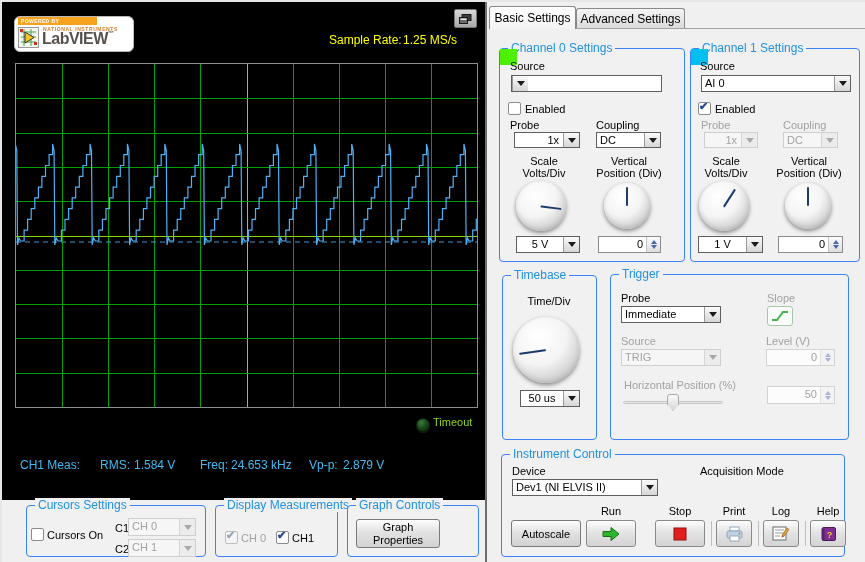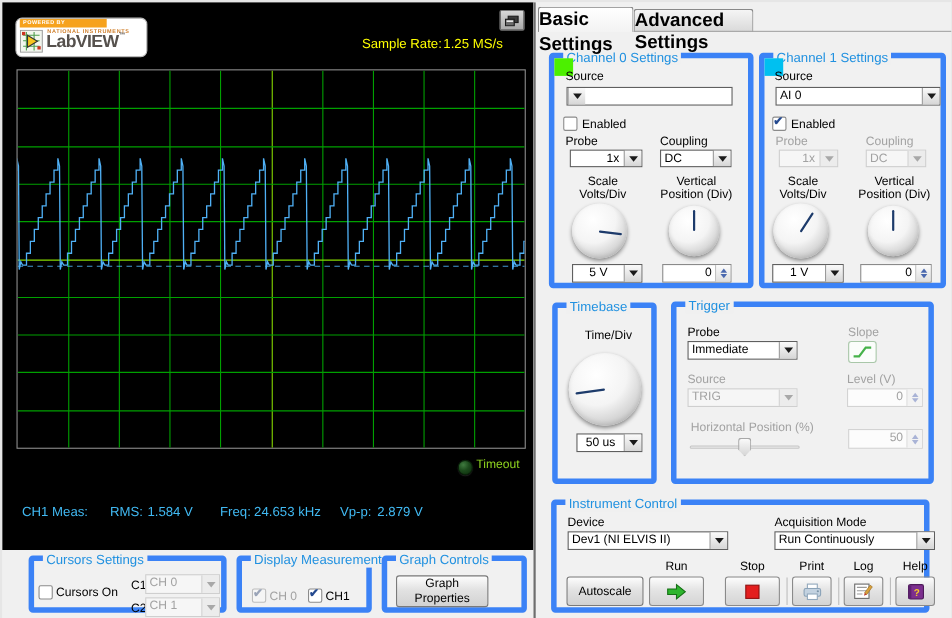--- a/index.html
+++ b/index.html
@@ -29,21 +29,21 @@
   .scope svg{display:block;}
 
   .led{position:absolute;left:414px;top:416px;width:12px;height:12px;border-radius:50%;
        background:radial-gradient(circle at 35% 30%, #3f7a3f 0%, #1c4a1c 45%, #0a2a0a 100%);
        border:1px solid #0a200a;box-shadow:0 1px 1px rgba(255,255,255,0.12);}
   .timeout-lbl{position:absolute;left:431px;top:414px;color:#8fd41f;font-size:11px;}
 
   .meas{position:absolute;top:456px;font-size:12px;color:#41b9f2;white-space:nowrap;}
 
   
-  .grp{position:absolute;border:5px solid #3b82f6;border-radius:4px;background:#f1f1f1;box-sizing:border-box;}
+  .grp{position:absolute;border:1px solid #3b82f6;border-radius:4px;background:#f1f1f1;box-sizing:border-box;}
   .grp .ttl{position:absolute;top:-8px;left:8px;padding:0 3px;background:#f0f0f0;color:#2191e0;font-size:12px;white-space:nowrap;}
 
   .lbl{position:absolute;font-size:11px;color:#000;white-space:nowrap;}
   .lbl.dis{color:#a2a2a2;}
   .lbl.ctr{text-align:center;}
 
   
   .dd{position:absolute;display:flex;align-items:stretch;background:#fff;border:1px solid #5f5f5f;box-sizing:border-box;font-size:11px;}
   .dd .txt{flex:1;padding:1px 3px 0 3px;overflow:hidden;white-space:nowrap;}
   .dd .txt.r{text-align:right;padding-right:4px;}
@@ -72,21 +72,21 @@
   .cb.dis.on::after{color:#9aa4b8;}
 
   
   .knob{position:absolute;border-radius:50%;
         background:radial-gradient(circle at 38% 30%, #ffffff 0%, #f4f4f4 45%, #d2d2d2 72%, #adadad 100%);
         box-shadow:0 2px 4px rgba(0,0,0,0.45), inset 0 -2px 4px rgba(0,0,0,0.10);}
   .knob .ptr{position:absolute;left:50%;top:9%;width:2px;height:41%;margin-left:-1px;background:#1d3b6b;transform-origin:50% 100%;border-radius:1px;}
 
   
   .tabstrip-line{position:absolute;background:#a3a3a3;height:1px;}
-  .tab{position:absolute;box-sizing:border-box;font-size:17px;border:1px solid #898989;border-bottom:none;border-radius:3px 3px 0 0;font-weight:bold;}
+  .tab{position:absolute;box-sizing:border-box;font-size:12px;text-align:center;border:1px solid #898989;border-bottom:none;border-radius:3px 3px 0 0;}
   .tab.active{background:linear-gradient(#ffffff,#f3f3f3);z-index:2;}
   .tab.idle{background:linear-gradient(#f5f5f5,#d9d9d9);}
 
   
   .pushbtn{position:absolute;box-sizing:border-box;background:linear-gradient(#fdfdfd,#e2e2e2 45%,#d2d2d2);border:1px solid #7a7a7a;border-radius:3px;font-size:11px;color:#000;display:flex;align-items:center;justify-content:center;text-align:center;}
   .iconbtn{position:absolute;box-sizing:border-box;background:linear-gradient(#fdfdfd,#e4e4e4 45%,#d4d4d4);border:1px solid #8a8a8a;border-radius:3px;display:flex;align-items:center;justify-content:center;}
   .vsep{position:absolute;width:1px;background:#bdbdbd;}
 
   .slope-btn{position:absolute;box-sizing:border-box;background:#fbfdfb;border:1px solid #a9c7a9;border-radius:3px;display:flex;align-items:center;justify-content:center;}
 
@@ -391,26 +391,20 @@
 
       <span class="lbl" style="left:10px;top:10px">Device</span>
       <div class="dd" style="left:10px;top:24px;width:146px;height:17px">
         <span class="txt">Dev1 (NI ELVIS II)</span>
           <span class="btn">
             <i></i>
           </span>
       </div>
 
       <span class="lbl" style="left:198px;top:10px">Acquisition Mode</span>
-      <div class="dd" style="left:198px;top:24px;width:146px;height:17px">
-        <span class="txt">Run Continuously</span>
-          <span class="btn">
-            <i></i>
-          </span>
-      </div>
 
       <span class="lbl ctr" style="left:84px;top:50px;width:50px">Run</span>
       <span class="lbl ctr" style="left:153px;top:50px;width:50px">Stop</span>
       <span class="lbl ctr" style="left:214px;top:50px;width:36px">Print</span>
       <span class="lbl ctr" style="left:261px;top:50px;width:36px">Log</span>
       <span class="lbl ctr" style="left:308px;top:50px;width:36px">Help</span>
 
       <div class="pushbtn" style="left:9px;top:65px;width:70px;height:27px">
         <span>Autoscale</span>
       </div>

